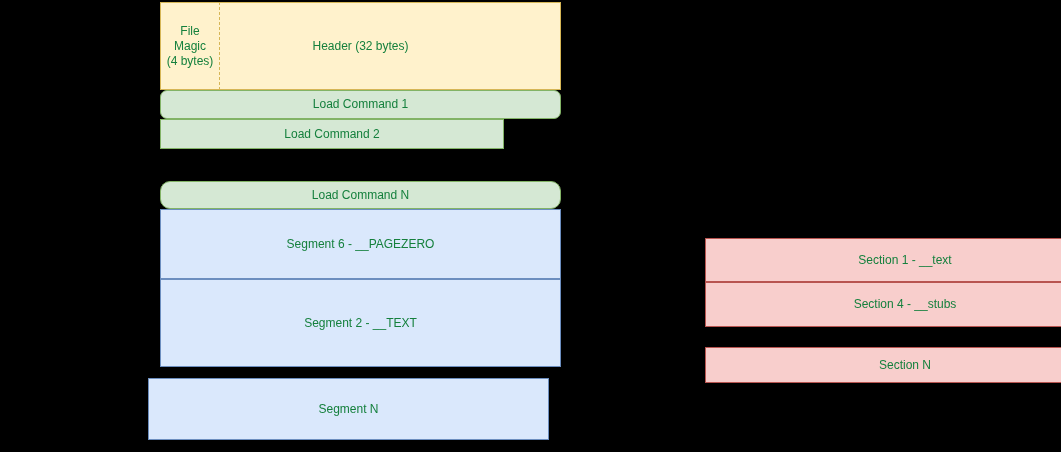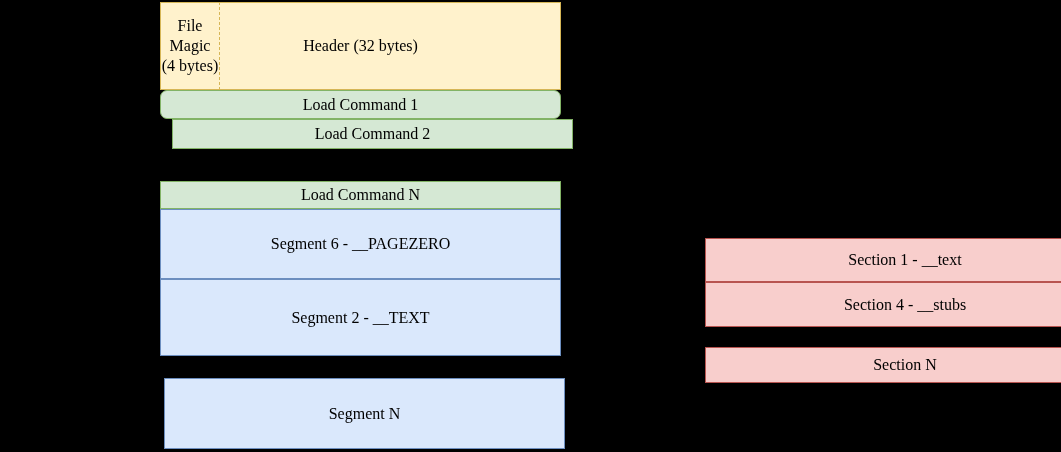--- a/index.html
+++ b/index.html
@@ -6,23 +6,23 @@
     margin: 0;
     padding: 0;
     background: #000000;
   }
   .canvas {
     position: relative;
     width: 1061px;
     height: 452px;
     background: #000000;
     overflow: hidden;
-    font-family: Liberation Serif, serif;
-    font-size: 16px;
-    color: #000000;
+    font-family: Liberation Sans, sans-serif;
+    font-size: 12px;
+    color: #15803d;
   }
   .box {
     position: absolute;
     box-sizing: border-box;
     display: flex;
     align-items: center;
     justify-content: center;
     text-align: center;
     line-height: 1.25;
   }
@@ -39,25 +39,25 @@
     left: -1px; top: -1px;
     width: 60px; height: 88px;
     border: 1px dashed #D6B656;
     display: flex;
     align-items: center;
     justify-content: center;
     text-align: center;
   }
   .file-magic span { white-space: pre-line; }
   .lc1  { left: 160px; top: 90px;  width: 401px; height: 29px; border-radius: 7px; }
-  .lc2  { left: 160px; top: 119px; width: 401px; height: 30px; margin-left: 12px; }
-  .lcn  { left: 160px; top: 181px; width: 401px; height: 28px; }
+  .lc2  { left: 160px; top: 119px; width: 344px; height: 30px; }
+  .lcn  { left: 160px; top: 181px; width: 401px; height: 28px; border-radius: 10px; }
   .seg1 { left: 160px; top: 209px; width: 401px; height: 70px; }
-  .seg2 { left: 160px; top: 279px; width: 401px; height: 77px; }
-  .segn { left: 164px; top: 378px; width: 401px; height: 71px; }
+  .seg2 { left: 160px; top: 279px; width: 401px; height: 88px; }
+  .segn { left: 148px; top: 378px; width: 401px; height: 62px; }
 
   
   .sec1 { left: 659px; top: 238px; width: 400px; height: 44px; }
   .sec2 { left: 659px; top: 282px; width: 400px; height: 45px; }
   .secn { left: 659px; top: 347px; width: 400px; height: 36px; }
 </style>
 </head>
 <body>
 
 <div class="canvas">

